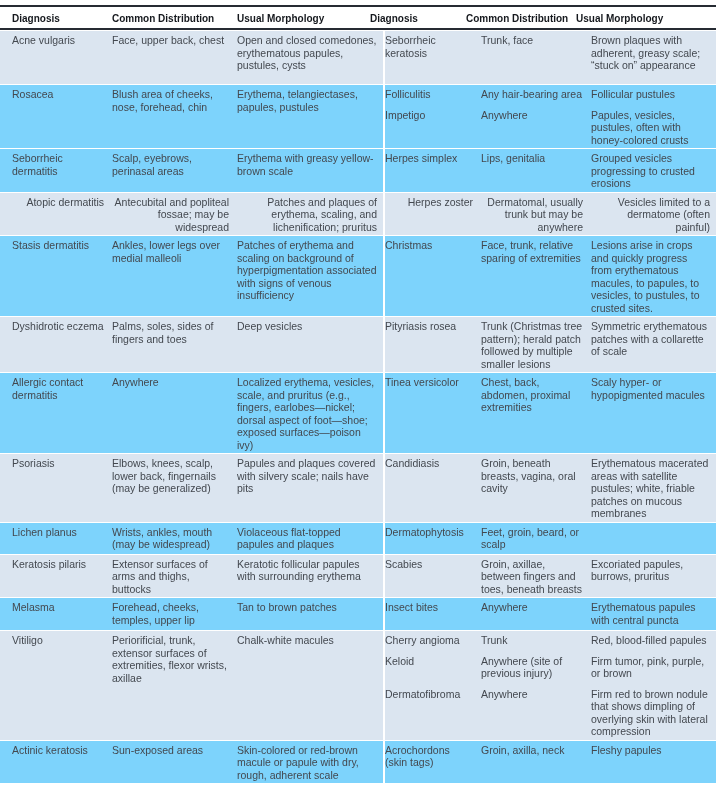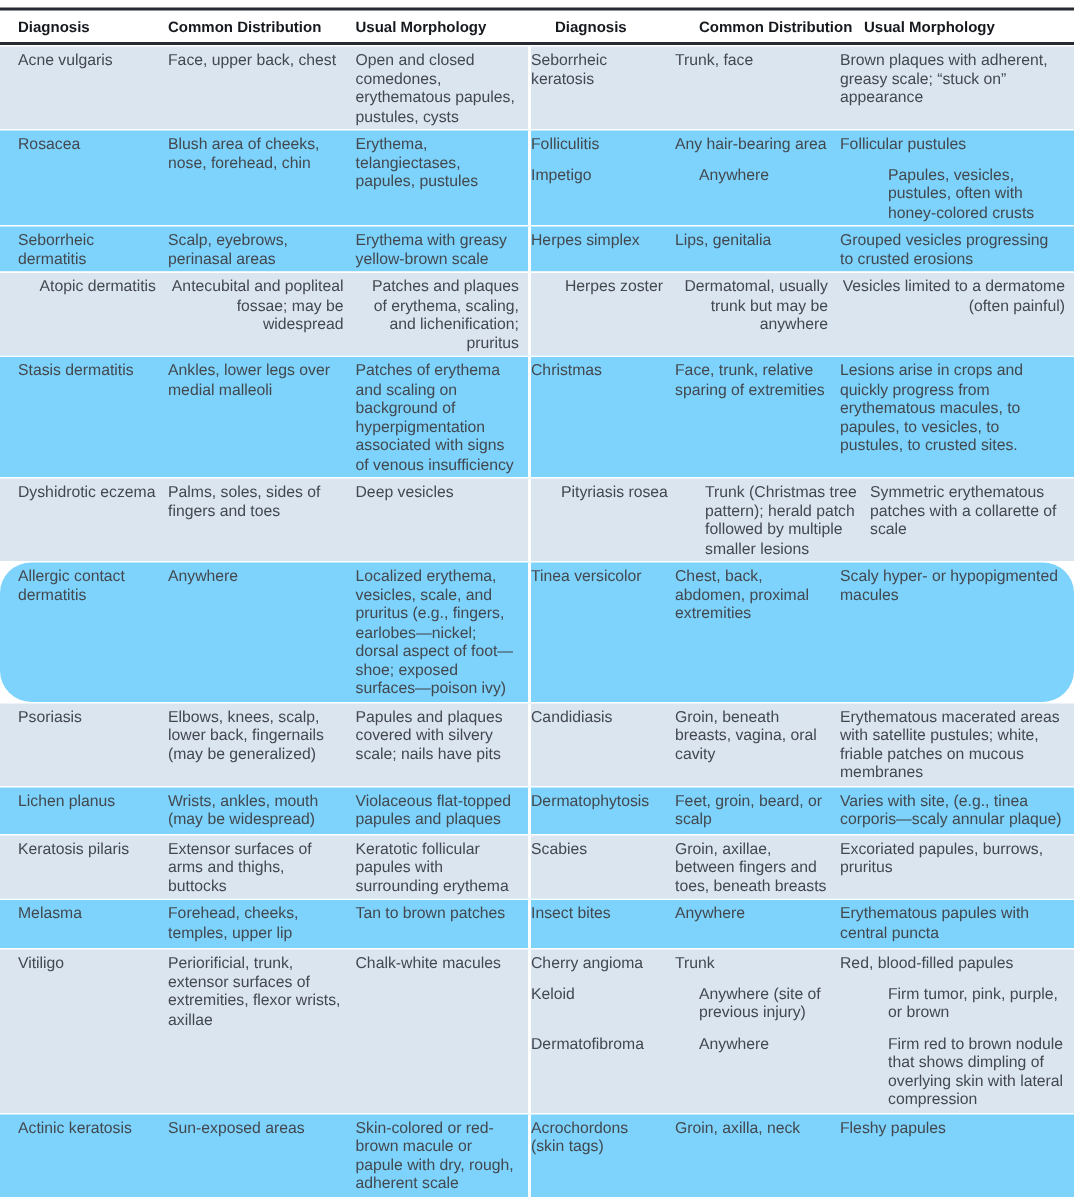--- a/index.html
+++ b/index.html
@@ -37,38 +37,38 @@
 
   
   .band{
     display:flex;
     border-top:1px solid #ffffff;
     box-sizing:border-box;
   }
   .band.shade-blue{background:#dbe5f0;}
   .band.shade-light{background:#7dd3fc;}
   .half-left{
-    width:354px;
+    width:385px;
     border-right:2px solid #ffffff;
     display:grid;
     grid-template-columns:112px 125px 1fr;
     align-content:start;
     box-sizing:border-box;
   }
   .half-right{
     flex:1;
     padding-left:0;
     box-sizing:border-box;
   }
   .r-entry{
     display:grid;
     grid-template-columns:96px 110px 1fr;
     align-content:start;
   }
-  .r-entry + .r-entry{margin-top:3px;gap:16px;}
+  .r-entry + .r-entry{margin-top:3px;}
   #bands .band:nth-child(15) .r-entry + .r-entry{margin-top:17px;}
   .cell{
     font-size:10.5px;line-height:12.5px;color:#43484f;
     padding:3px 8px 2px 0;box-sizing:border-box;
   }
   .cell.diag-left{padding-left:12px;}
   .cell.morph{padding-right:6px;}
 </style>
 </head>
 <body>
@@ -158,35 +158,35 @@
             <div class="cell morph">Patches of erythema and scaling on background of hyperpigmentation associated with signs of venous insufficiency</div>
           </div>
           <div class="half-right">
             <div class="r-entry">
               <div class="cell diag">Christmas</div>
               <div class="cell dist">Face, trunk, relative sparing of extremities</div>
               <div class="cell morph">Lesions arise in crops and quickly progress from erythematous macules, to papules, to vesicles, to pustules, to crusted sites.</div>
             </div>
           </div>
         </div>
-        <div class="band shade-blue" style="min-height: 55px; gap: 20px;">
+        <div class="band shade-blue" style="min-height: 55px;">
           <div class="half-left">
             <div class="cell diag-left">Dyshidrotic eczema</div>
             <div class="cell dist">Palms, soles, sides of fingers and toes</div>
             <div class="cell morph">Deep vesicles</div>
           </div>
           <div class="half-right">
             <div class="r-entry">
               <div class="cell diag">Pityriasis rosea</div>
               <div class="cell dist">Trunk (Christmas tree pattern); herald patch followed by multiple smaller lesions</div>
               <div class="cell morph">Symmetric erythematous patches with a collarette of scale</div>
             </div>
           </div>
         </div>
-        <div class="band shade-light" style="min-height: 71px; border-radius: 21px;">
+        <div class="band shade-light" style="min-height: 71px;">
           <div class="half-left">
             <div class="cell diag-left">Allergic contact dermatitis</div>
             <div class="cell dist">Anywhere</div>
             <div class="cell morph">Localized erythema, vesicles, scale, and pruritus (e.g., fingers, earlobes—nickel; dorsal aspect of foot—shoe; exposed surfaces—poison ivy)</div>
           </div>
           <div class="half-right">
             <div class="r-entry">
               <div class="cell diag">Tinea versicolor</div>
               <div class="cell dist">Chest, back, abdomen, proximal extremities</div>
               <div class="cell morph">Scaly hyper- or hypopigmented macules</div>
@@ -210,21 +210,20 @@
         <div class="band shade-light" style="min-height: 32px; justify-content: center;">
           <div class="half-left">
             <div class="cell diag-left">Lichen planus</div>
             <div class="cell dist">Wrists, ankles, mouth (may be widespread)</div>
             <div class="cell morph">Violaceous flat-topped papules and plaques</div>
           </div>
           <div class="half-right">
             <div class="r-entry">
               <div class="cell diag">Dermatophytosis</div>
               <div class="cell dist">Feet, groin, beard, or scalp</div>
-              <div class="cell morph">Varies with site, (e.g., tinea corporis—scaly annular plaque)</div>
             </div>
           </div>
         </div>
         <div class="band shade-blue" style="min-height: 36px;">
           <div class="half-left">
             <div class="cell diag-left">Keratosis pilaris</div>
             <div class="cell dist">Extensor surfaces of arms and thighs, buttocks</div>
             <div class="cell morph">Keratotic follicular papules with surrounding erythema</div>
           </div>
           <div class="half-right">

